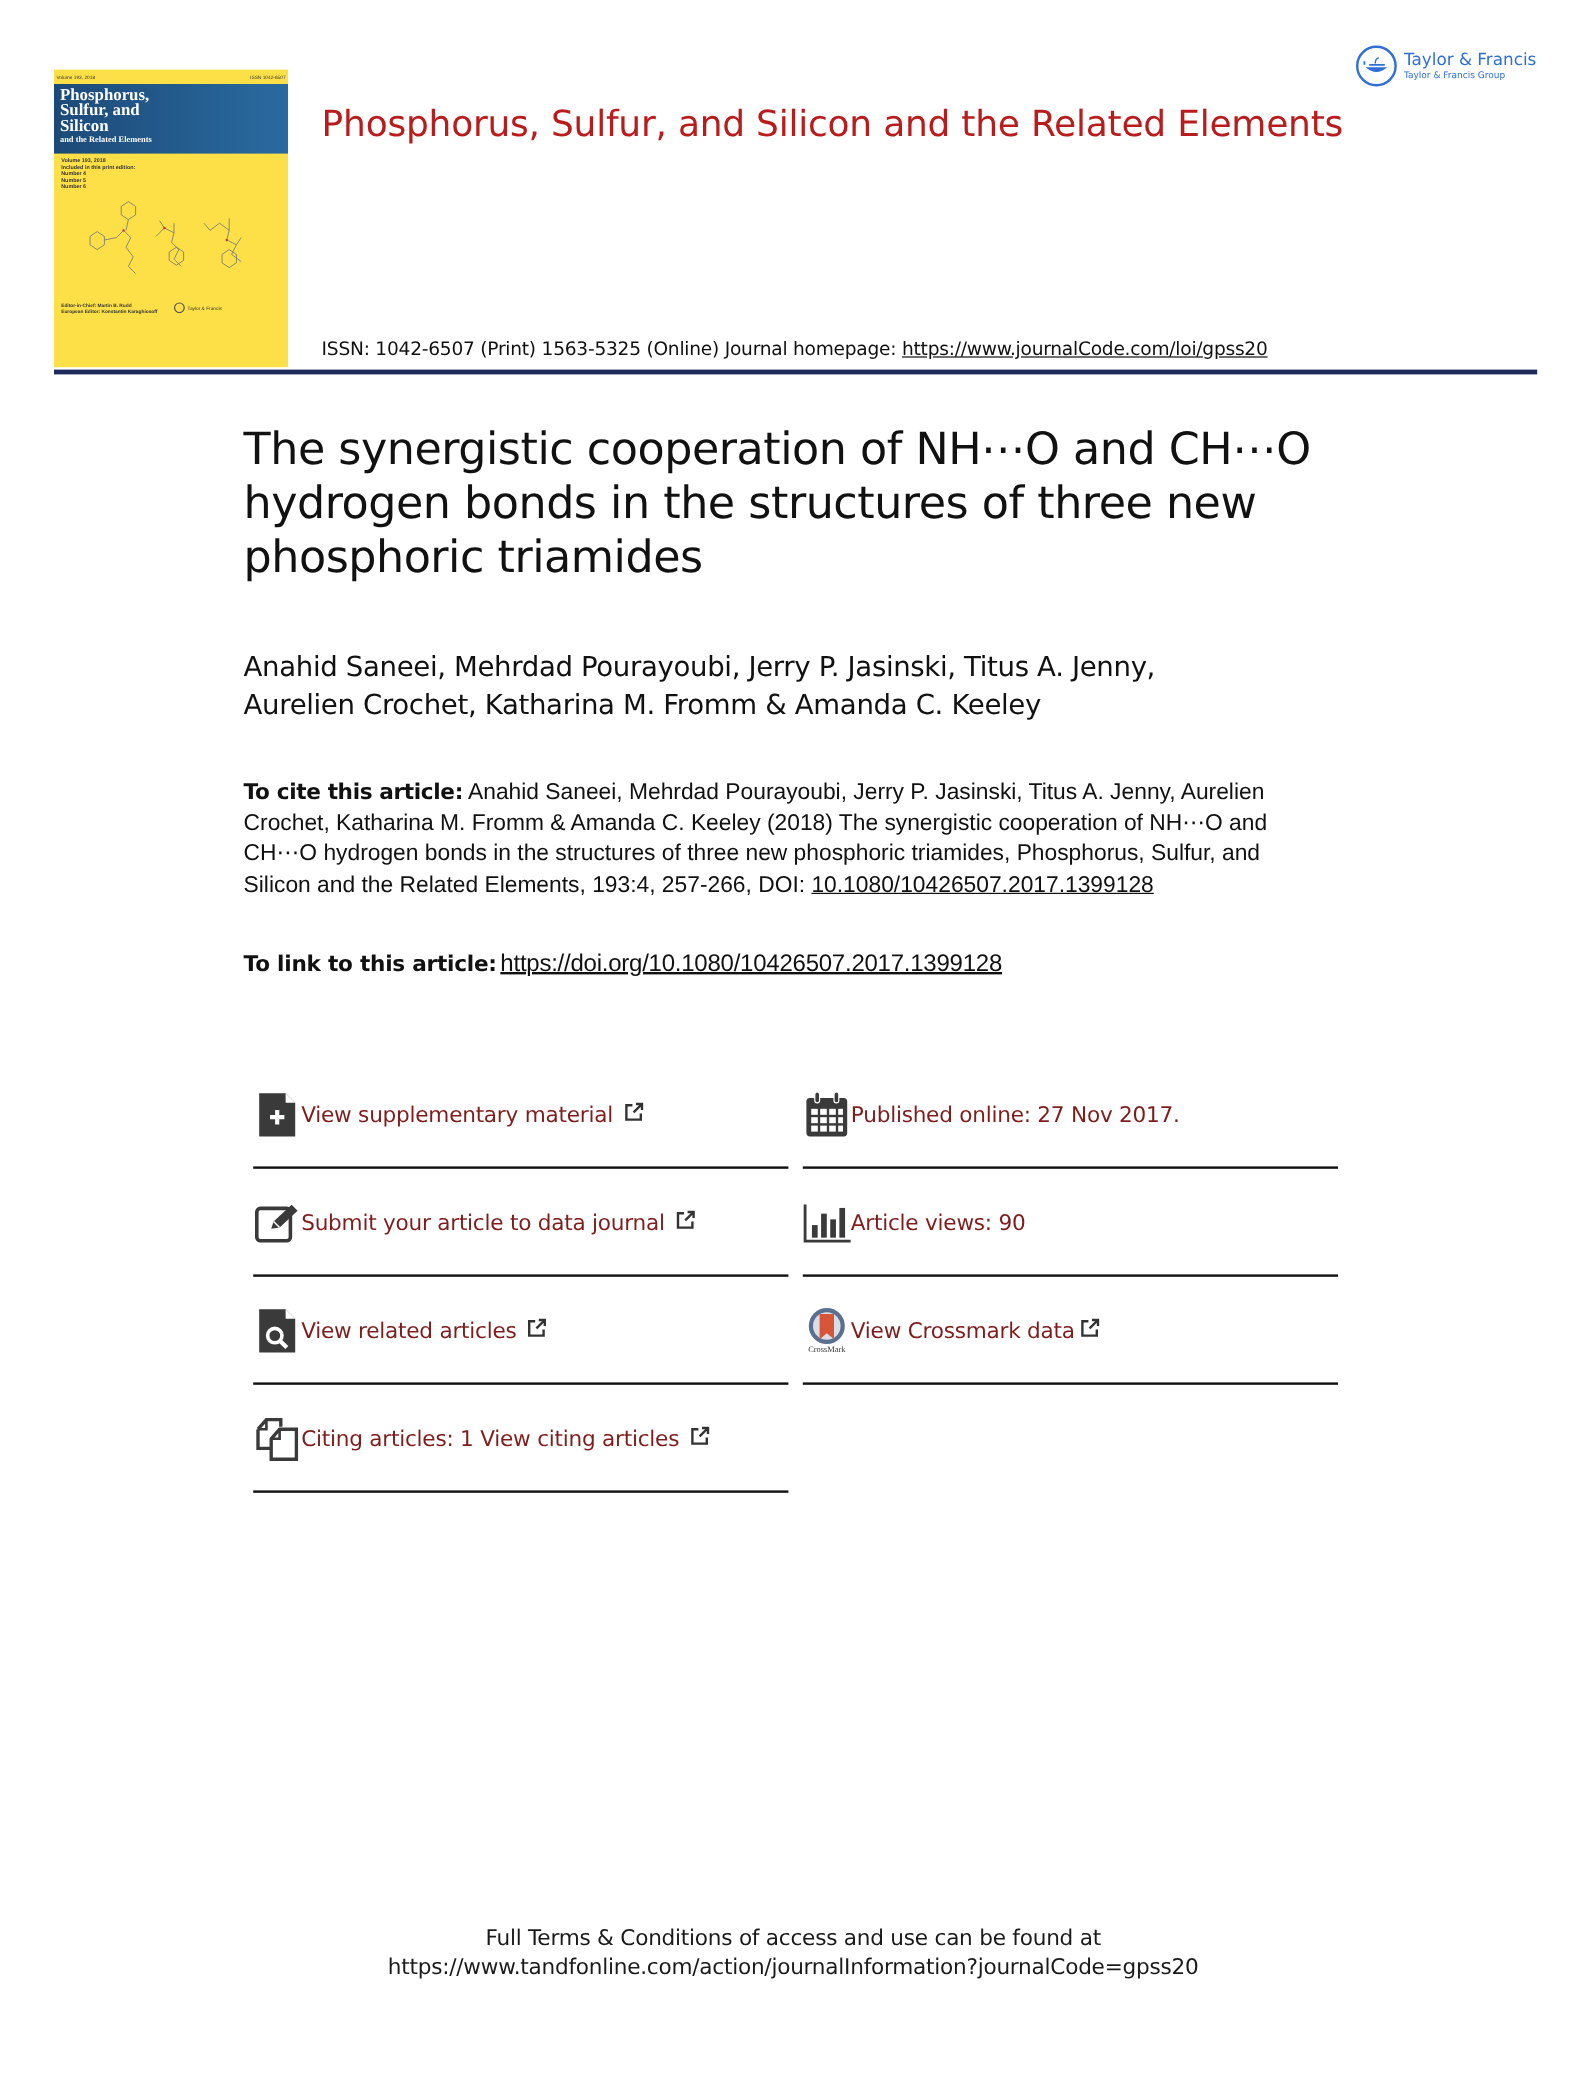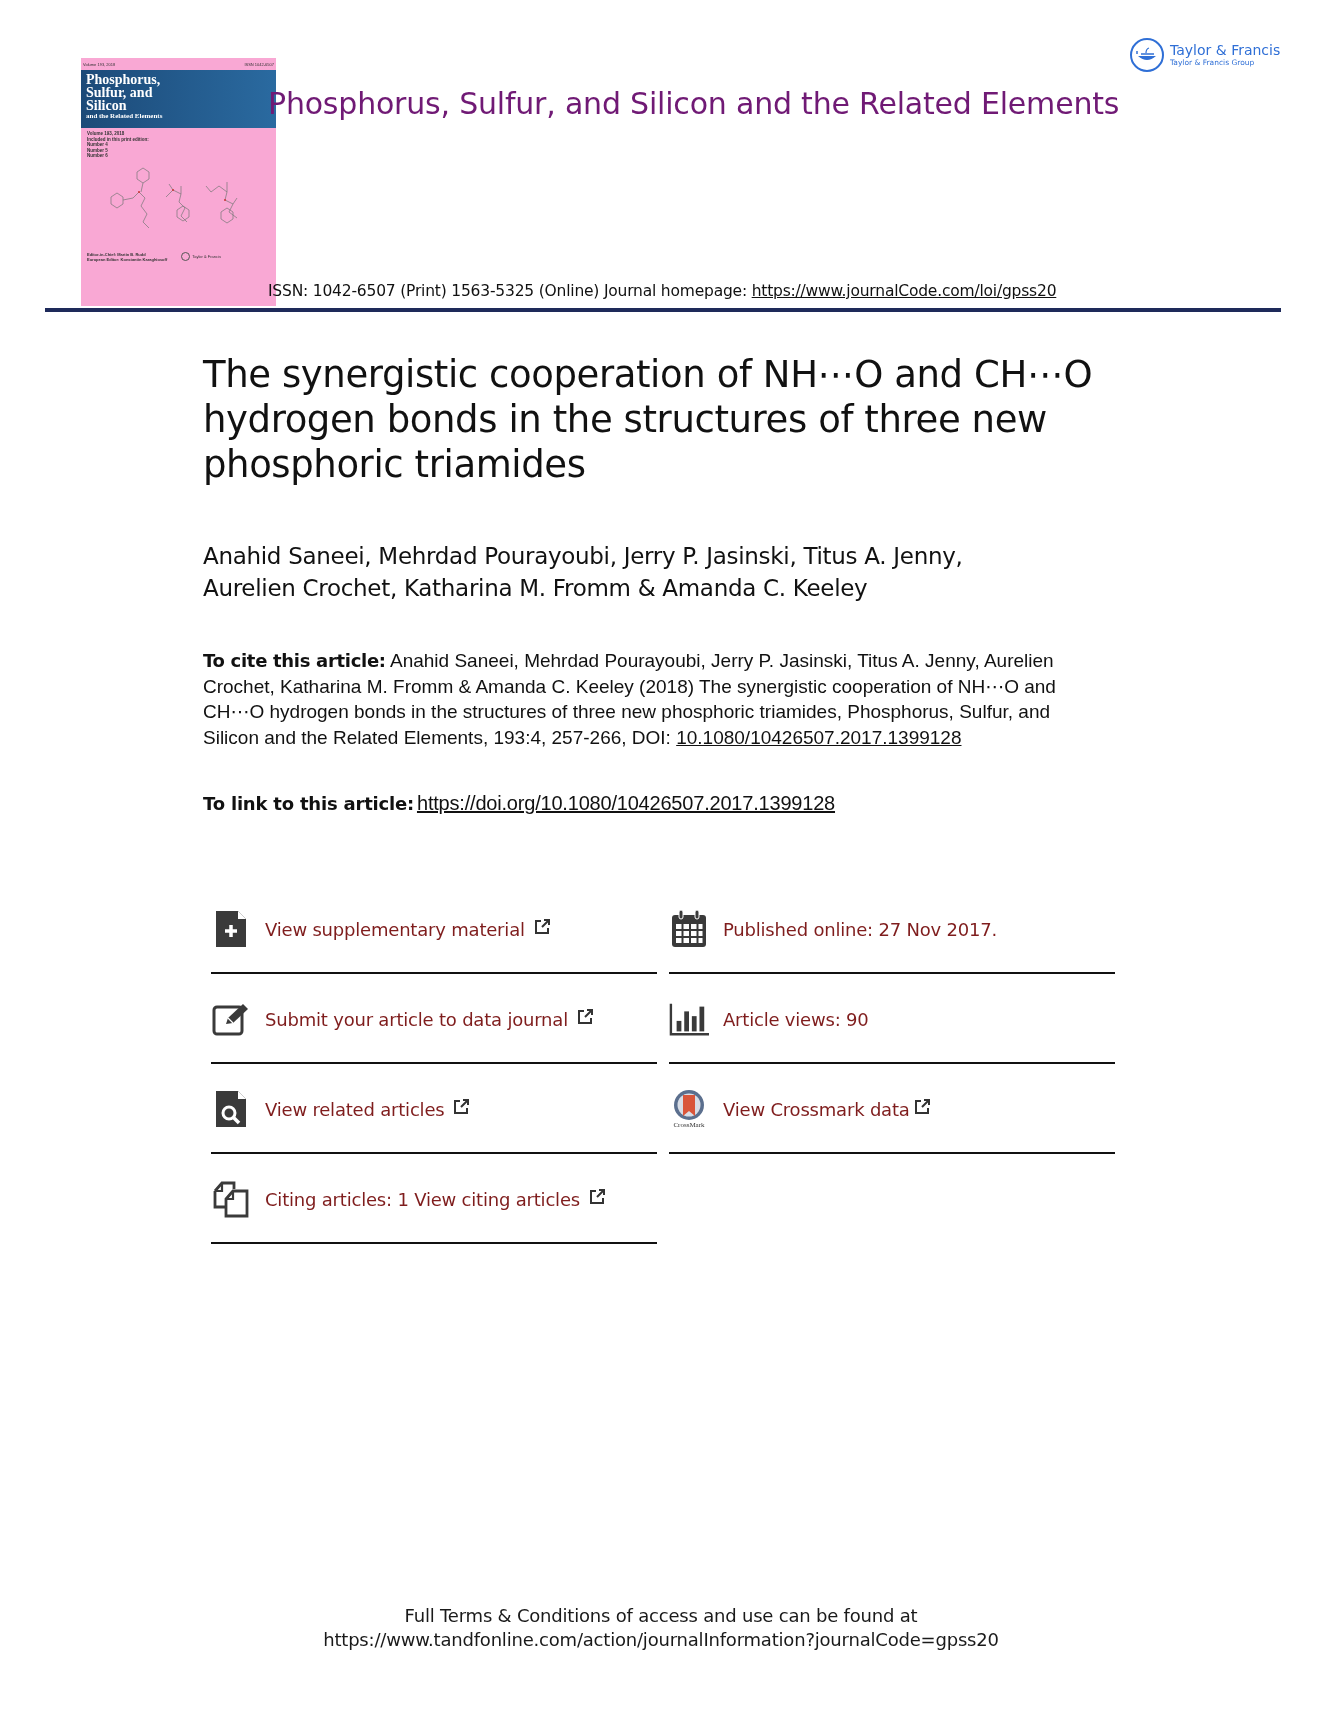--- a/index.html
+++ b/index.html
@@ -1,50 +1,50 @@
 <!DOCTYPE html>
 <html><head>
 <meta charset="utf-8">
 <style>
   html, body { margin:0; padding:0; background:#ffffff; }
   body { width:1322px; height:1736px; position:relative; overflow:hidden; font-family:"DejaVu Sans", sans-serif; color:#1a1a1a; }
   .abs { position:absolute; }
 
   
-  .cover { left:45px; top:58px; width:195px; height:248px; background:#f9a8d4;margin-left:36px; }
+  .cover { left:45px; top:58px; width:195px; height:248px; background:#fde047; }
   .cover-top { font-family:"Liberation Sans",sans-serif; font-size:4px; color:#333; display:flex; justify-content:space-between; padding:0 2px; height:12px; align-items:center; }
   .cover-band { height:58px; background:linear-gradient(90deg,#1c4a78 0%,#2a6aa0 100%); color:#fff; padding:3px 5px; box-sizing:border-box; }
   .cover-band .t1 { font-family:"Liberation Serif",serif; font-weight:bold; font-size:14px; line-height:13px; }
   .cover-band .t2 { font-family:"Liberation Serif",serif; font-weight:bold; font-size:7px; line-height:8px; }
   .cover-vol { font-family:"Liberation Sans",sans-serif; font-weight:bold; font-size:4.5px; line-height:5.5px; color:#333; padding:3px 6px; }
   .cover-mols { height:90px; position:relative; }
   .cover-foot { font-family:"Liberation Sans",sans-serif; font-weight:bold; font-size:4px; line-height:5px; color:#333; padding:0 6px; display:flex; align-items:center; gap:14px; }
 
-  .journal-title { left:268px; top:86px; font-size:30px; color:#701a75; white-space:nowrap; letter-spacing:-0.2px; }
+  .journal-title { left:268px; top:86px; font-size:30px; color:#b91c1c; white-space:nowrap; letter-spacing:-0.2px; }
   .tf-logo { left:1130px; top:38px; display:flex; align-items:center; gap:6px; }
   .tf-circle { width:34px; height:34px; border:2.5px solid #2f6fd6; border-radius:50%; box-sizing:border-box; position:relative; }
   .tf-text1 { font-size:14px; color:#2f6fd6; line-height:15px; }
   .tf-text2 { font-size:7.5px; color:#2f6fd6; line-height:9px; }
 
   .issn { left:268px; top:282px; font-size:15.5px; color:#111; white-space:nowrap; letter-spacing:-0.2px; }
   .issn a { color:#111; text-decoration:underline; }
   .rule { left:45px; top:308px; width:1236px; height:4px; background:#1e2a5a; }
 
   .title { left:203px; top:352px; width:900px; font-size:37px; line-height:45px; color:#111; letter-spacing:-0.4px; }
   .authors { left:203px; top:540px; width:900px; font-size:23px; line-height:32px; color:#111; letter-spacing:-0.3px; }
   .cite { left:203px; top:648px; width:900px; font-family:"Liberation Sans",sans-serif; font-size:19px; line-height:25.5px; color:#111; }
   .cite b { font-family:"DejaVu Sans",sans-serif; font-size:18px; letter-spacing:-0.3px; }
   .cite .doi { text-decoration:underline; }
   .linkline { left:203px; top:792px; font-size:18px; color:#111; white-space:nowrap; letter-spacing:-0.2px; }
   .linkline b { font-weight:bold; }
   .linkline a { color:#111; text-decoration:underline; margin-left:3px; font-family:"Liberation Sans",sans-serif; font-size:20px; }
 
   .cell { position:absolute; height:88px; box-sizing:border-box; display:flex; align-items:center; }
   .cell.bordered { border-bottom:2px solid #111; }
-  .cell .icon { width:40px; height:44px; display:flex; align-items:center; justify-content:center; margin-right:14px; }
+  .cell .icon { width:40px; height:44px; display:flex; align-items:center; justify-content:center; }
   .cell .label { font-size:18px; color:#7f1d1d; white-space:nowrap; letter-spacing:-0.2px; }
   .ext { display:inline-block; margin-left:8px; vertical-align:-2px; }
 
   .footer { left:0; width:1322px; top:1604px; text-align:center; font-size:18px; line-height:24px; color:#1a1a1a; letter-spacing:-0.2px; }
 </style>
 </head>
 <body>
 
 <div class="abs cover">
   <div class="cover-top">

